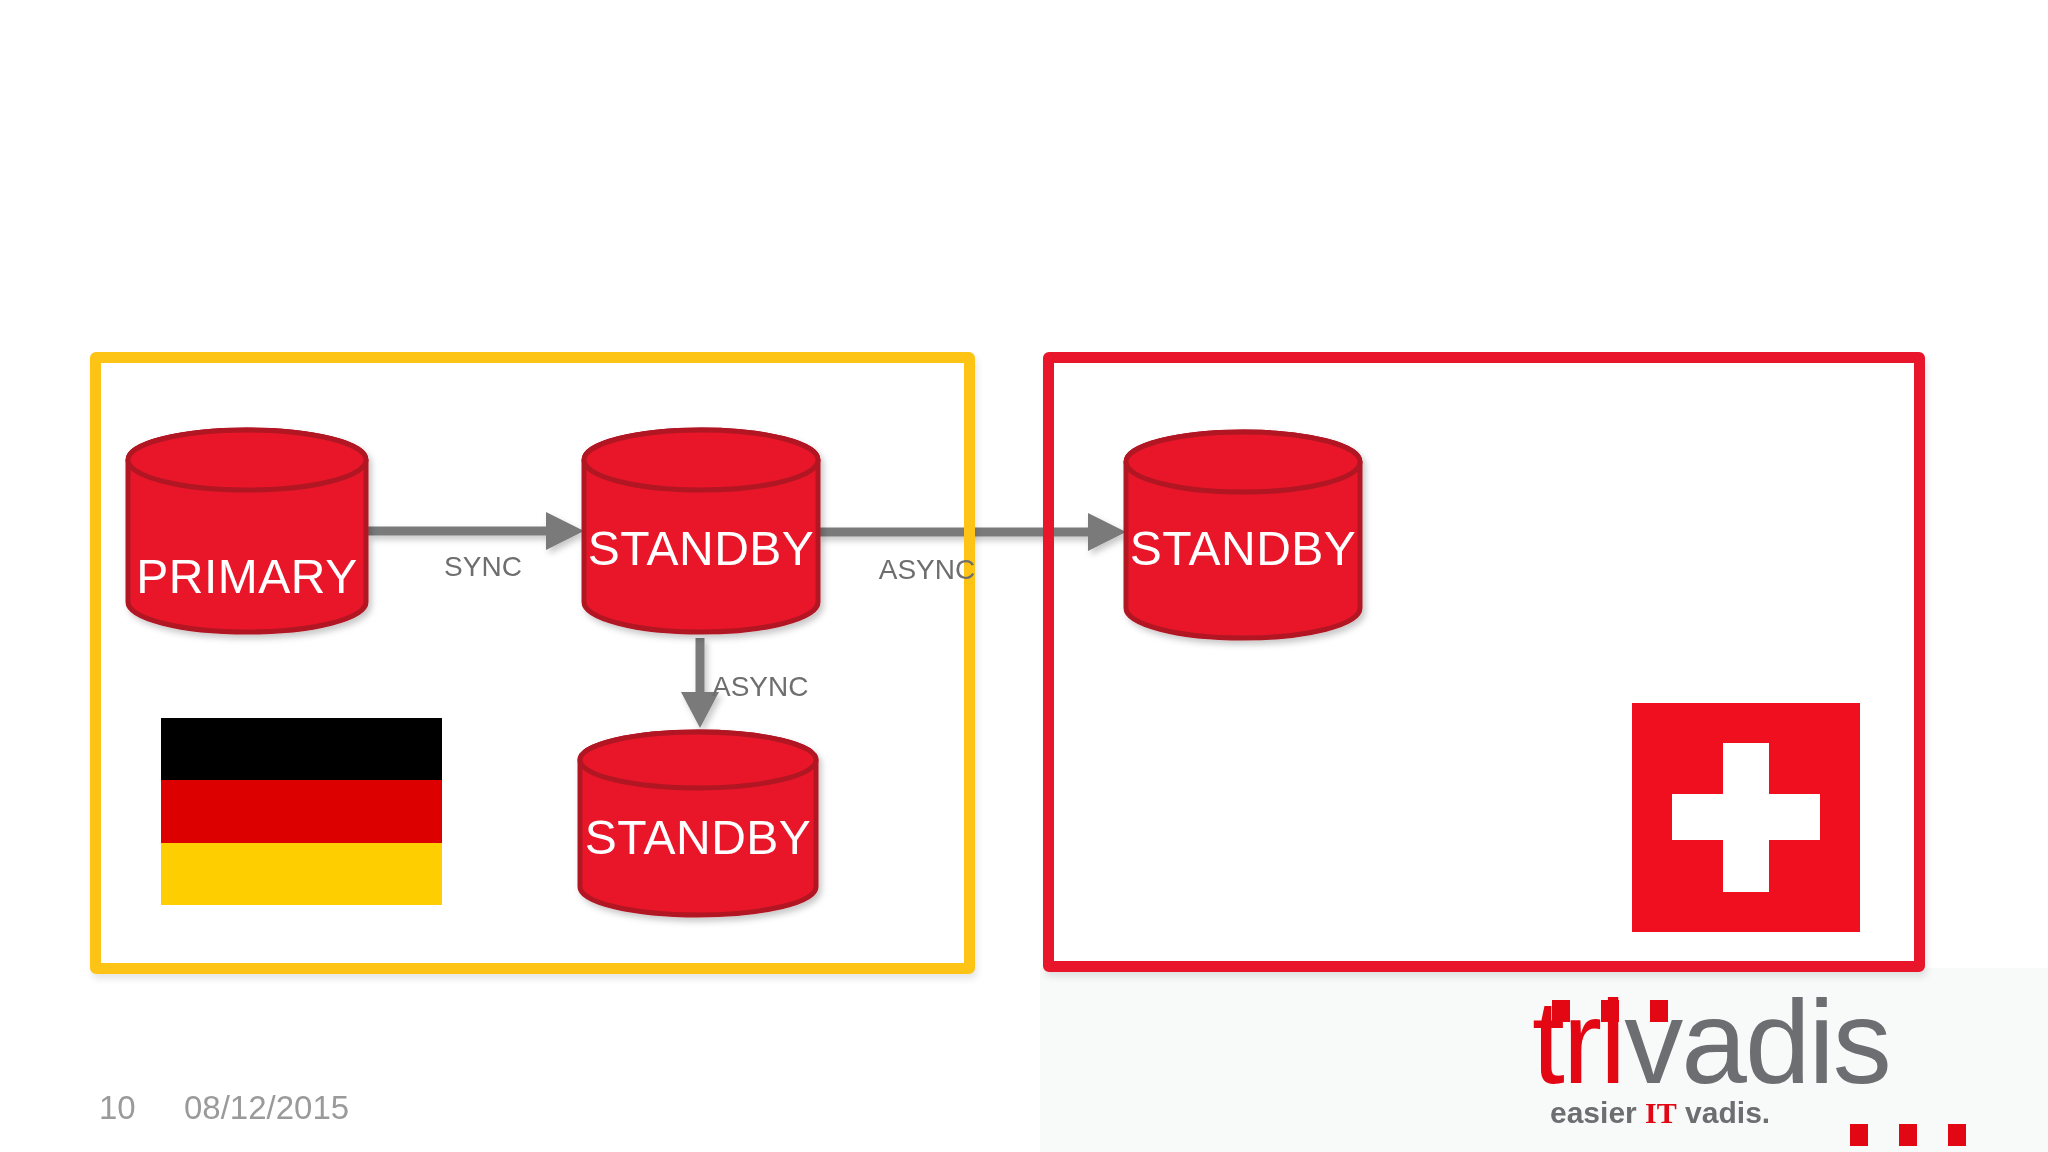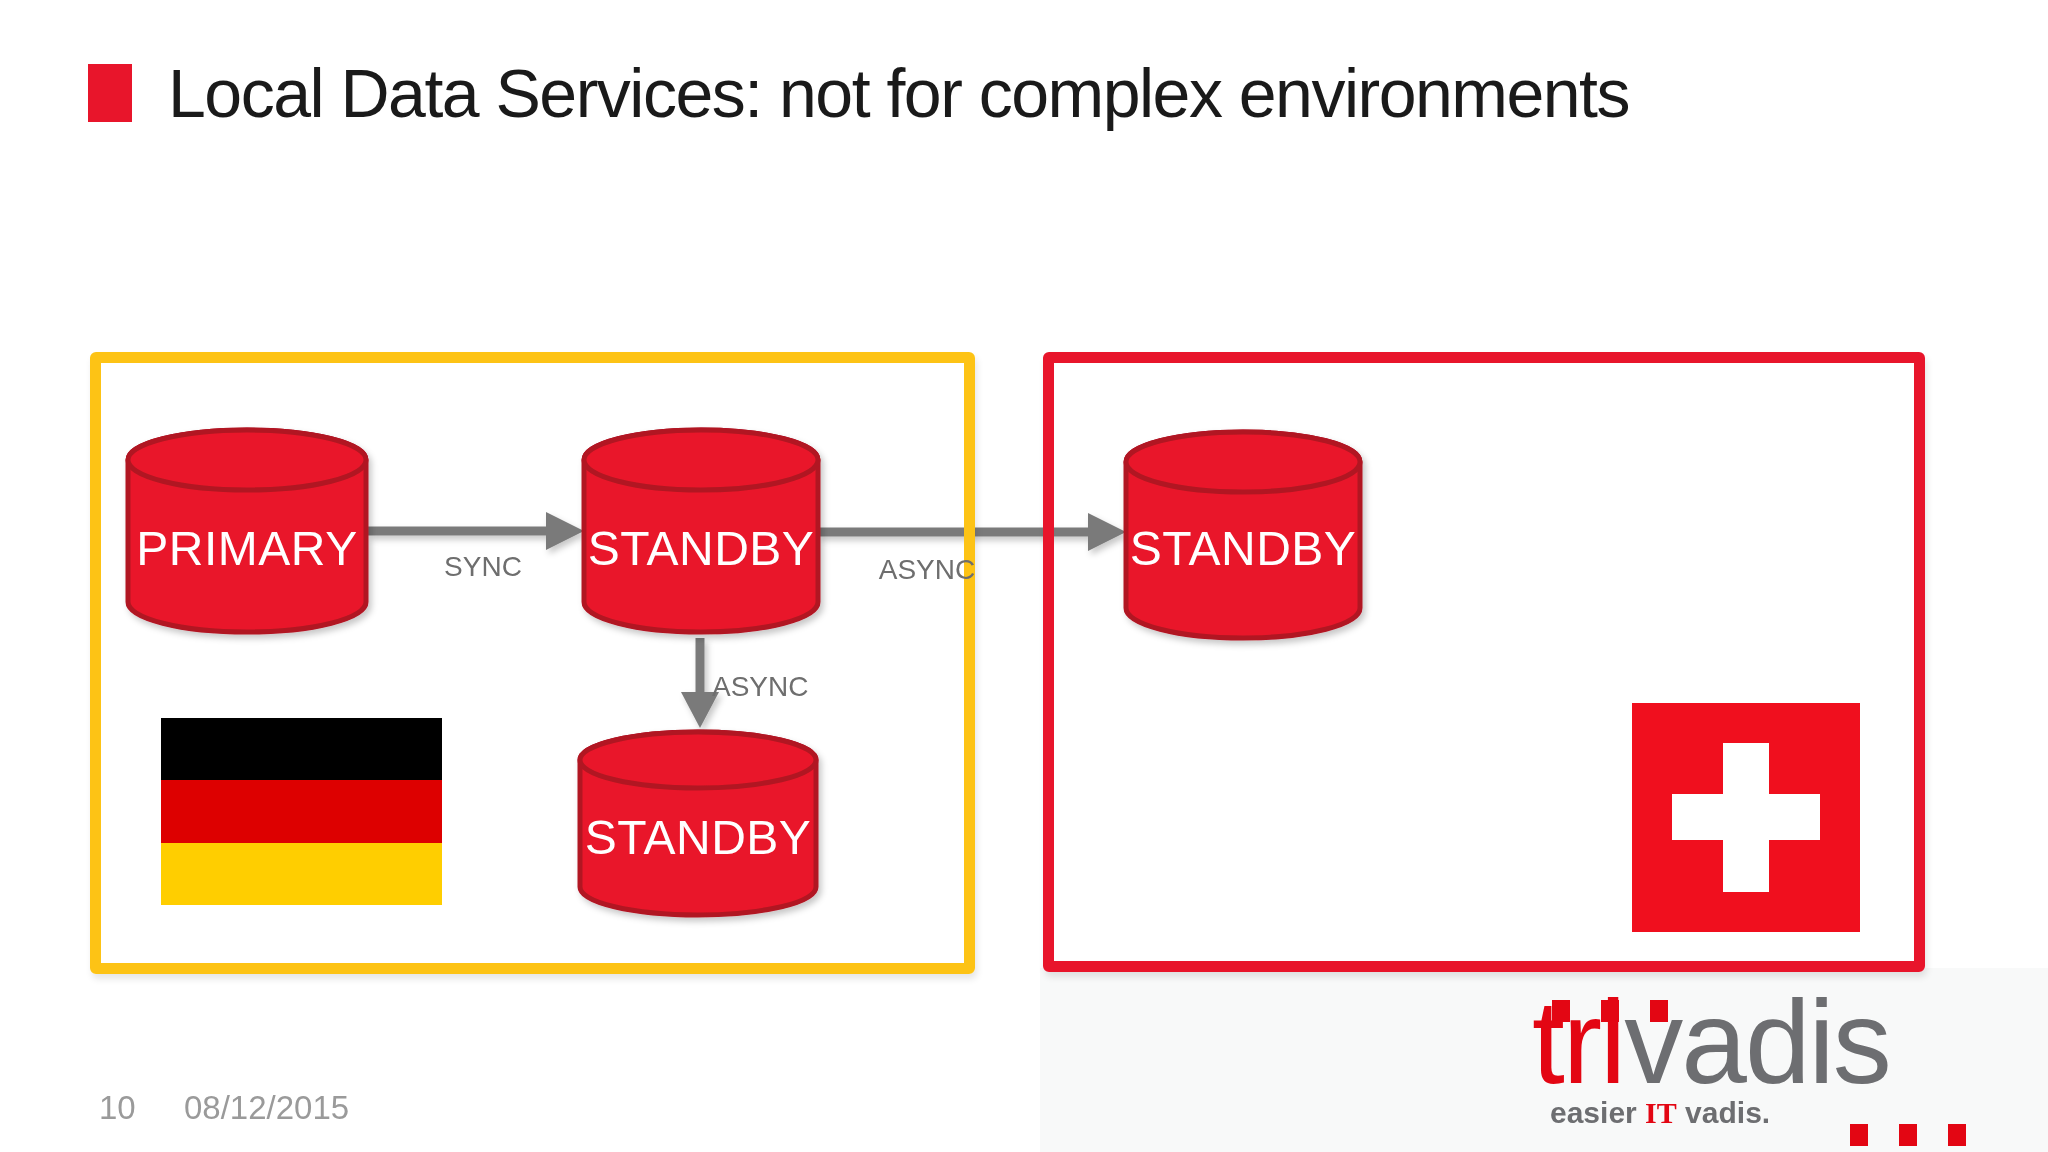--- a/index.html
+++ b/index.html
@@ -81,24 +81,20 @@
   }
   .logo-tagline .tagline-accent{color:#e30613;font-family:Liberation Serif, serif;}
 </style>
 </head>
 <body>
 
 <div class="slide">
 
   <div class="corner-panel"></div>
 
-  <div class="title-row">
-    <div class="title-bullet"></div>
-    <div class="title-text">Local Data Services: not for complex environments</div>
-  </div>
 
   <svg class="diagram-svg" viewBox="0 0 2048 1152">
     <defs>
       <filter id="sh" x="-20%" y="-20%" width="140%" height="140%">
         <feDropShadow dx="3" dy="4" stdDeviation="3" flood-opacity="0.22"></feDropShadow>
       </filter>
     </defs>
 
     <g filter="url(#sh)" stroke="#7a7a7a" fill="#7a7a7a">
       <g>
@@ -131,21 +127,21 @@
       <g>
         <path d="M580,760 L580,887 A118,28 0 0 0 816,887 L816,760 A118,28 0 0 0 580,760 Z"></path>
         <ellipse cx="698" cy="760" rx="118" ry="28"></ellipse>
       </g>
     </g>
   </svg>
 
   <div class="region-box region-germany"></div>
   <div class="region-box region-switzerland"></div>
 
-  <div class="nlabel" style="left:247px;top:548px;">PRIMARY</div>
+  <div class="nlabel" style="left:247px;top:576px;">PRIMARY</div>
   <div class="nlabel" style="left:701px;top:548px;">STANDBY</div>
   <div class="nlabel" style="left:1243px;top:548px;">STANDBY</div>
   <div class="nlabel" style="left:698px;top:837px;">STANDBY</div>
 
   <div class="elabel" style="left:483px;top:567px;">SYNC</div>
   <div class="elabel" style="left:927px;top:570px;">ASYNC</div>
   <div class="elabel left-anchored" style="left:712px;top:687px;">ASYNC</div>
 
   <div class="german-flag">
     <div class="stripe stripe-black"></div>

